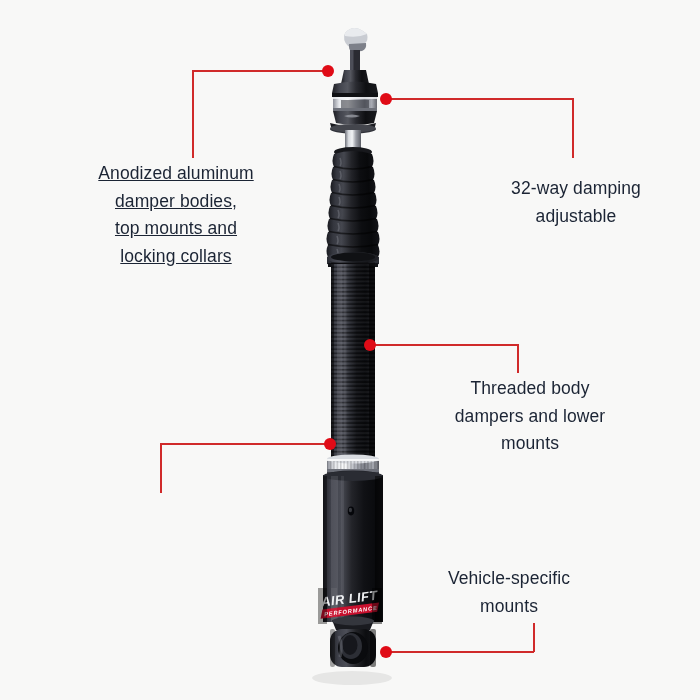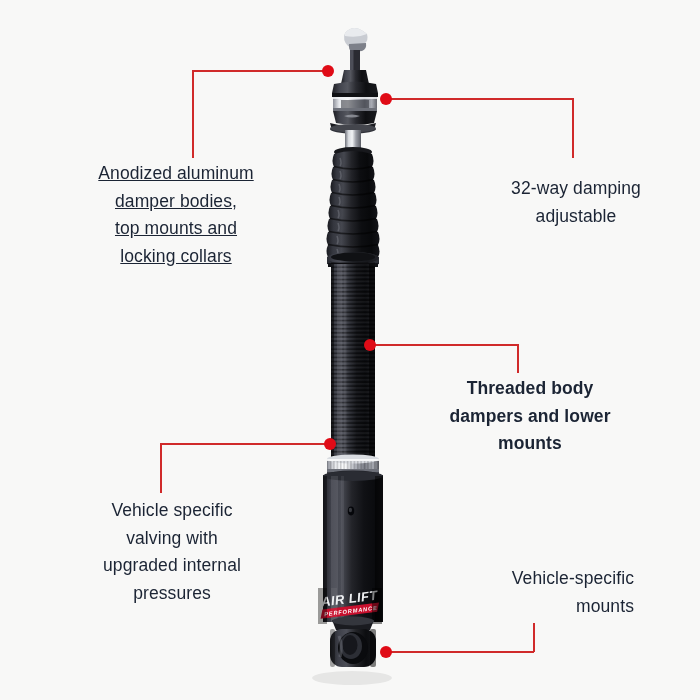--- a/index.html
+++ b/index.html
@@ -311,25 +311,21 @@
   <div class="dot" style="left:380px; top:646px;"></div>
 
   <div class="callout" style="left:58px; top:160px; width:236px;text-decoration:underline;">Anodized aluminum
 damper bodies,
 top mounts and
 locking collars</div>
 
   <div class="callout" style="left:468px; top:175px; width:216px;">32-way damping
 adjustable</div>
 
-  <div class="callout" style="left:420px; top:375px; width:220px;font-weight:bold;">Threaded body
+  <div class="callout" style="left:420px; top:375px; width:220px;">Threaded body
 dampers and lower
 mounts</div>
 
-  <div class="callout" style="left:58px; top:497px; width:228px;">Vehicle specific
-valving with
-upgraded internal
-pressures</div>
-
-  <div class="callout" style="left:432px; top:565px; width:202px;text-align:right;">Vehicle-specific
+
+  <div class="callout" style="left:408px; top:565px; width:202px;">Vehicle-specific
 mounts</div>
 
 </div>
 
 </body></html>

